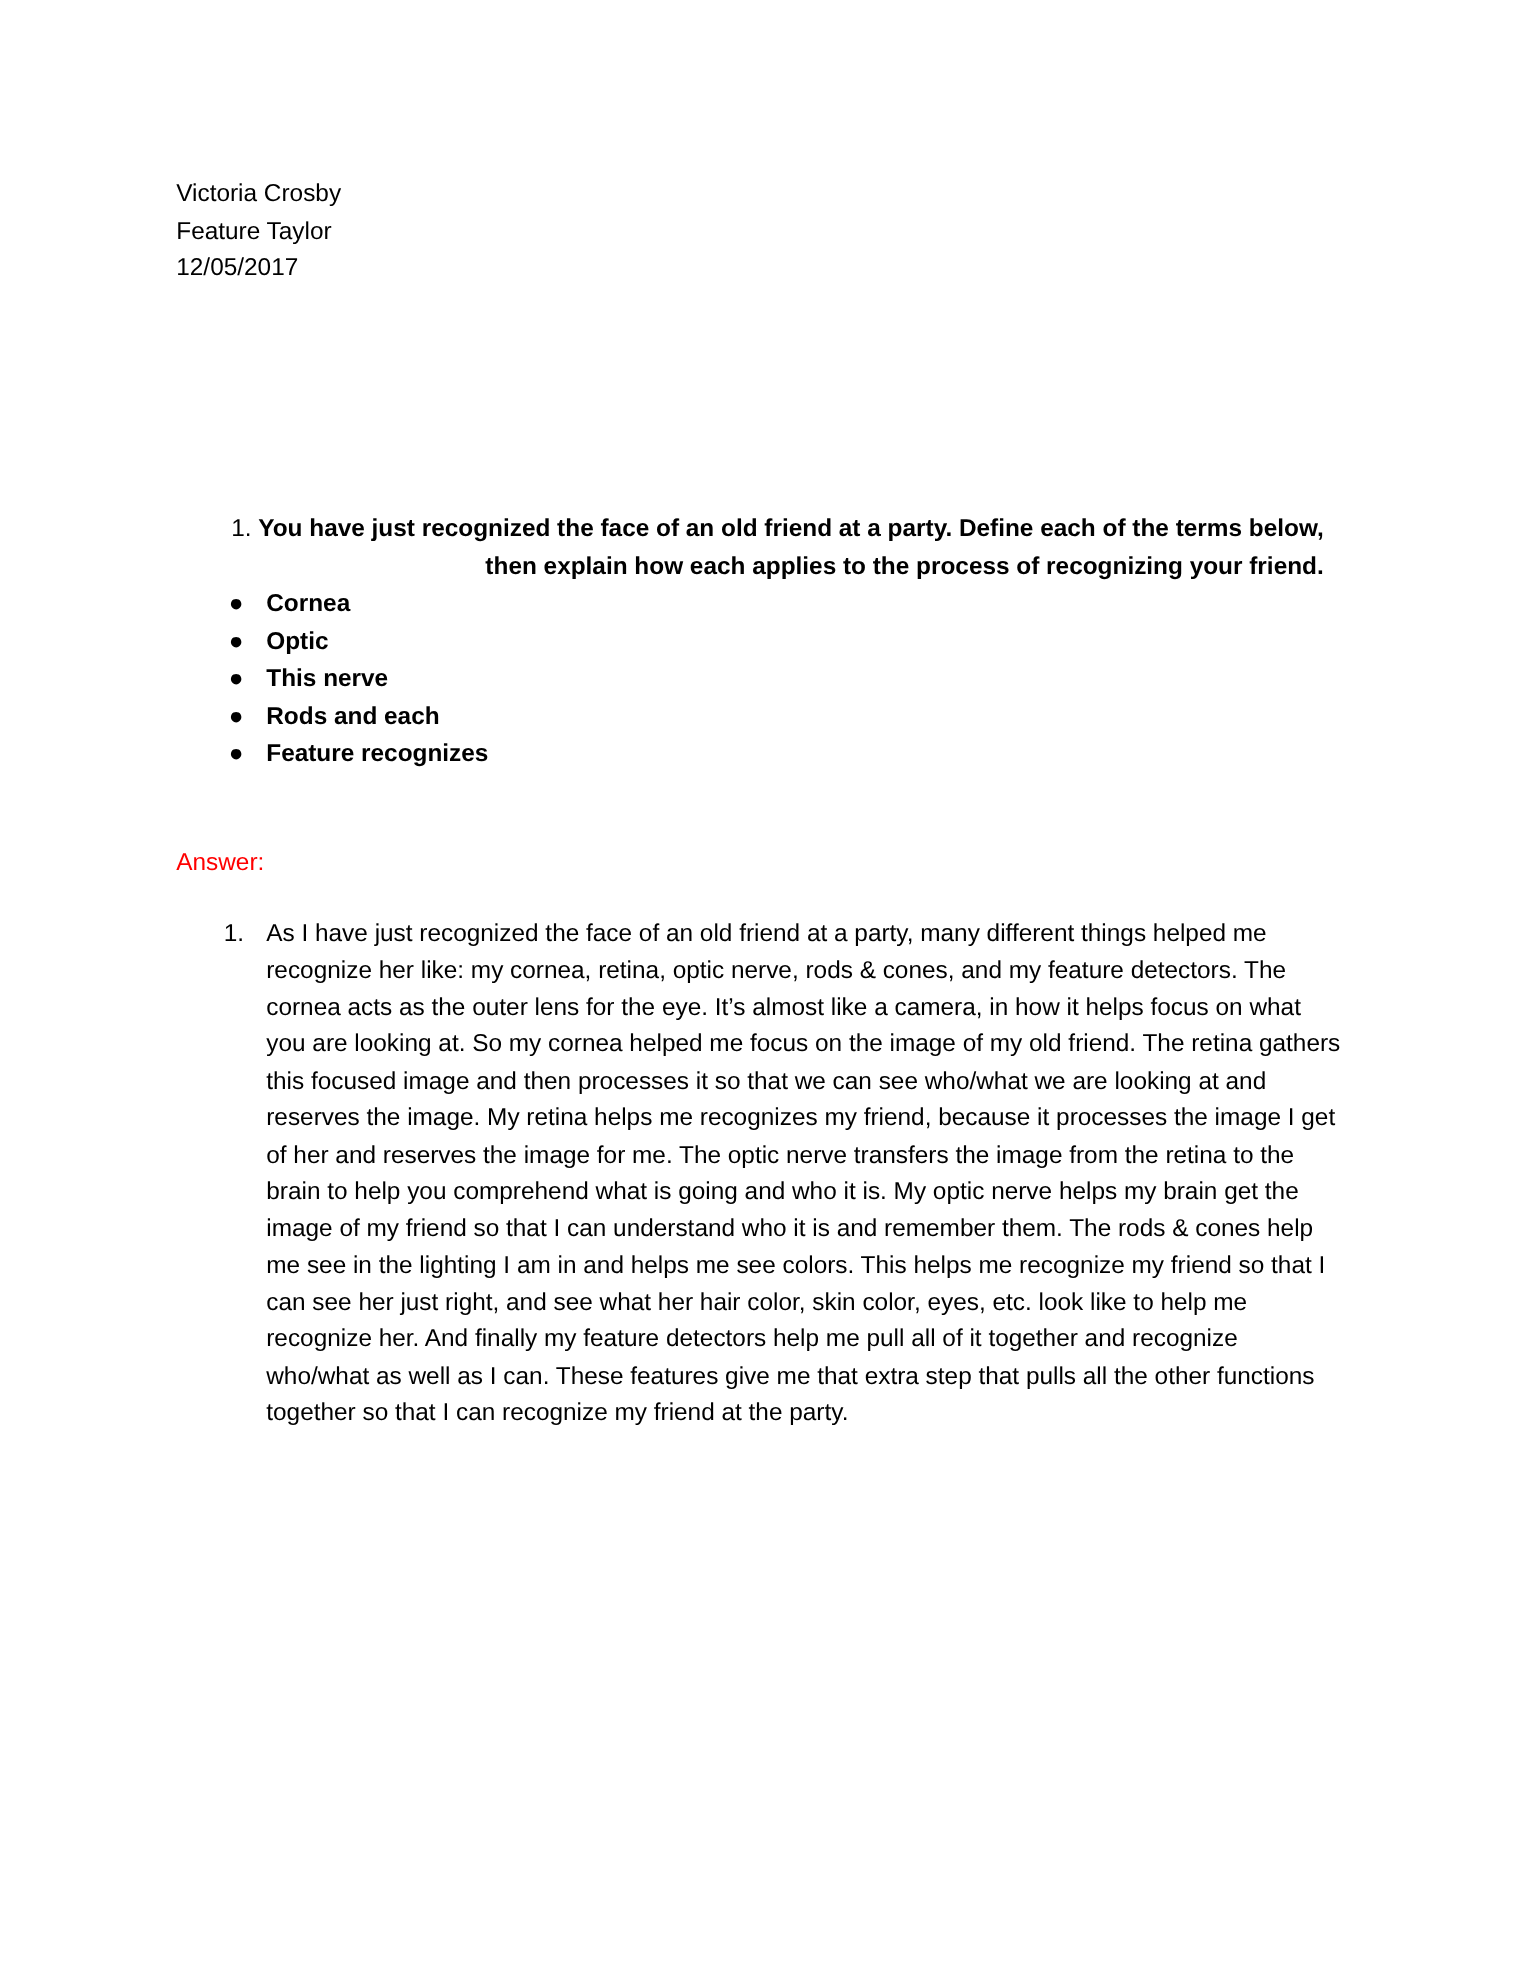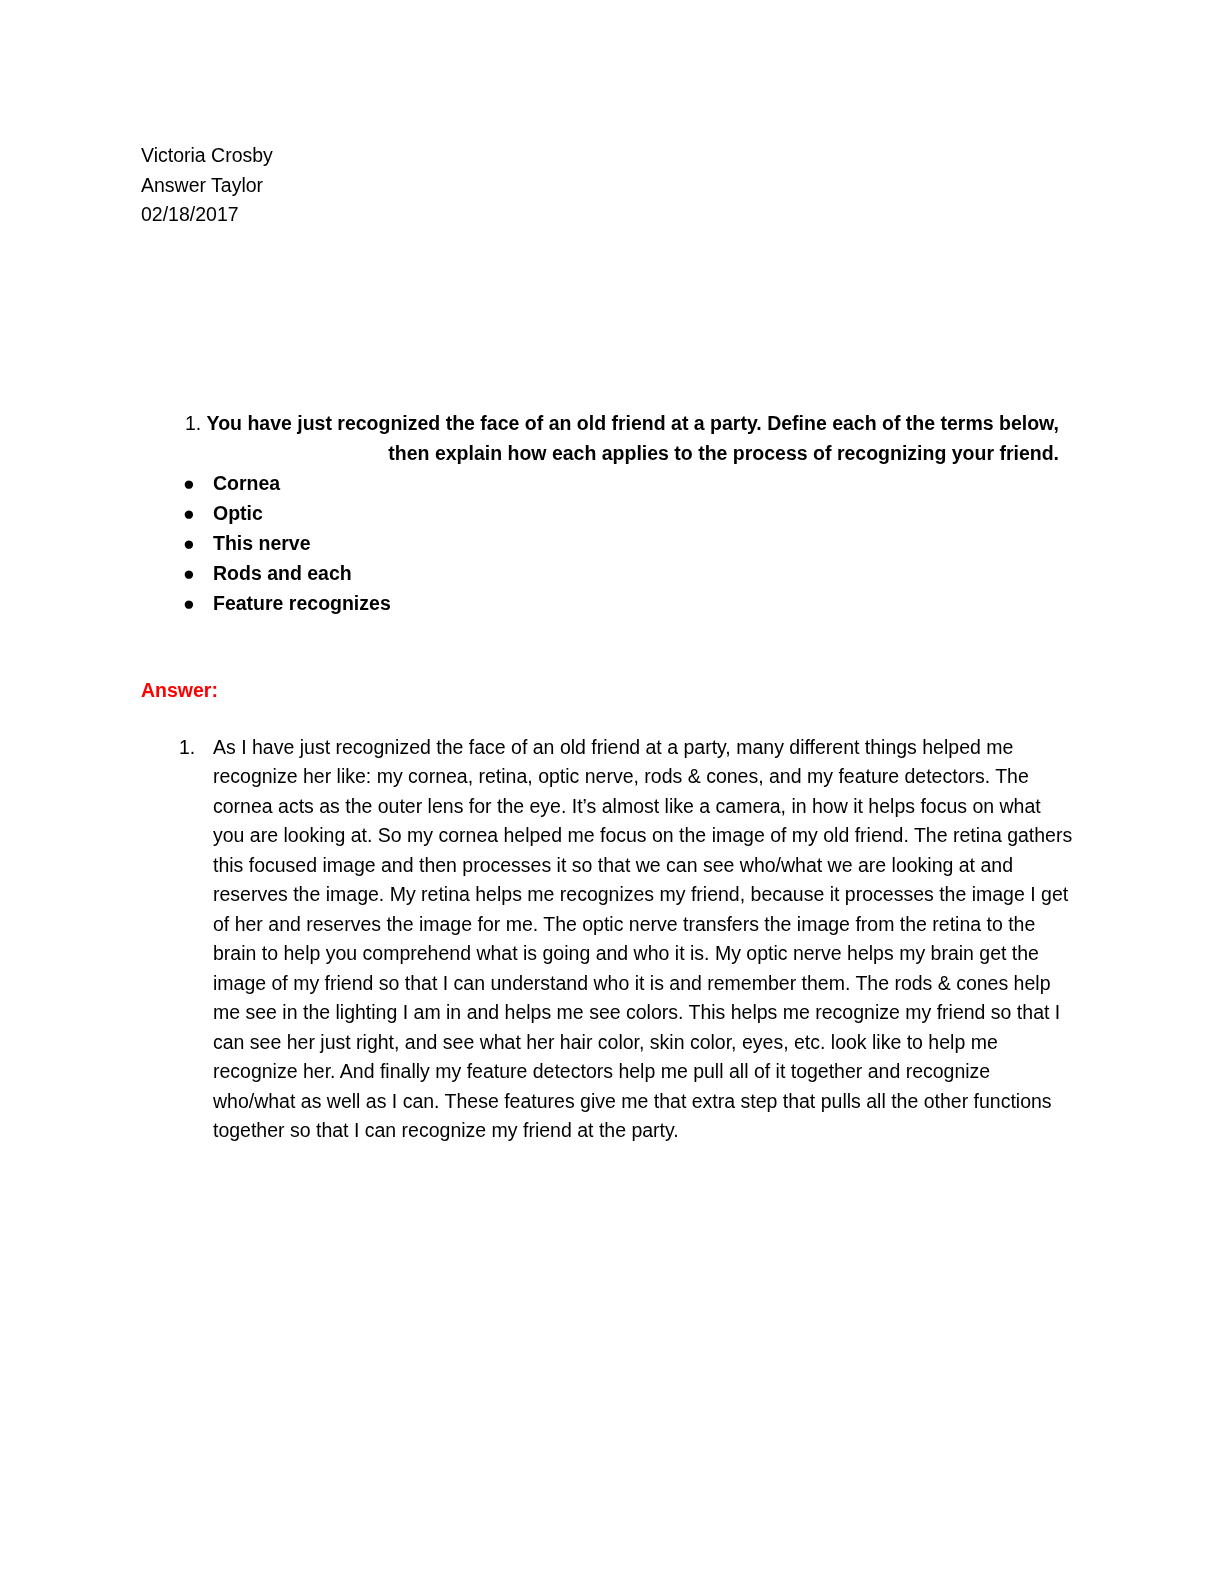--- a/index.html
+++ b/index.html
@@ -72,21 +72,21 @@
     top: 0;
     font-size: 19.5px;
     line-height: 30px;
   }
 
   
   .answer-gap { height: 57px; }
   .answer-label {
     font-size: 19.5px;
     line-height: 30px;
-    font-weight: bold;
+    font-weight: normal;
   }
 
   
   .answer-gap-2 { height: 28px; }
   .answer-list {
     list-style: none;
     margin: 0;
     padding: 0;
   }
   .answer-item {
@@ -110,22 +110,22 @@
   }
 </style>
 </head>
 <body>
 
 <div class="page">
   <div class="content">
 
     <div class="heading-block">
       <div class="heading-line">Victoria Crosby</div>
-      <div class="heading-line">Answer Taylor</div>
-      <div class="heading-line">02/18/2017</div>
+      <div class="heading-line">Feature Taylor</div>
+      <div class="heading-line">12/05/2017</div>
     </div>
 
     <div class="gap-block"></div>
 
     <div class="question"><span class="qnum">1. </span><span>You have just recognized the face of an old friend at a party. Define each of the terms below, then explain how each applies to the process of recognizing your friend.</span></div>
 
     <ul class="term-list">
       <li class="term-item">
         <span class="bullet">●</span>
         <span>Cornea</span>

